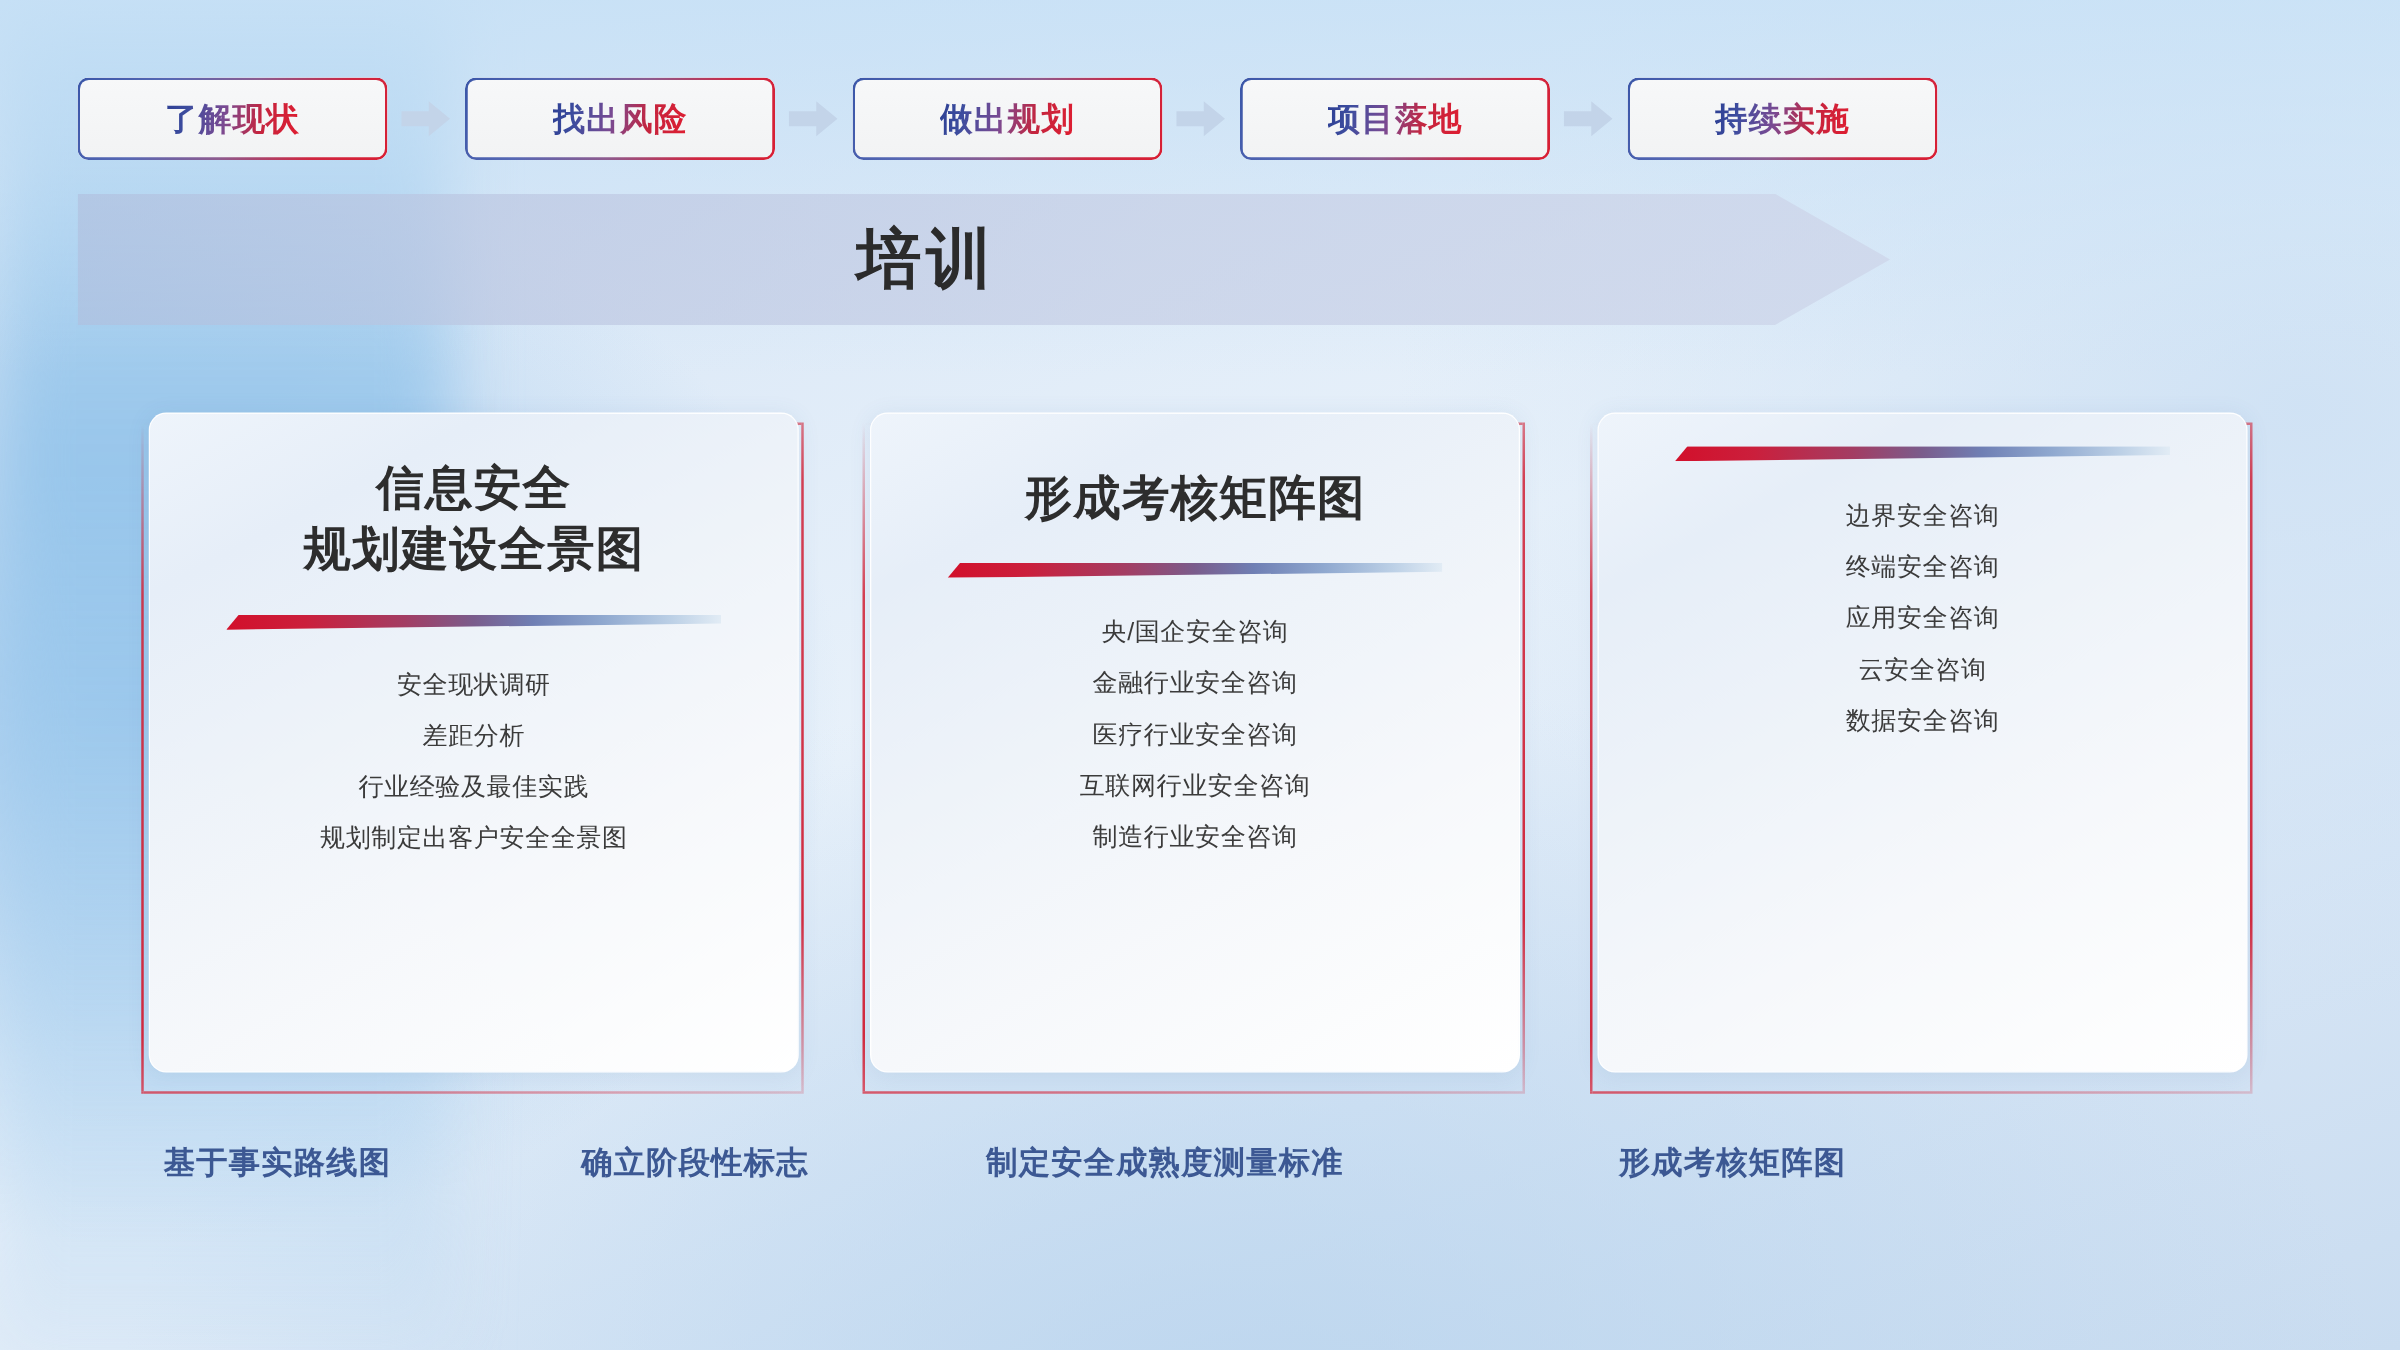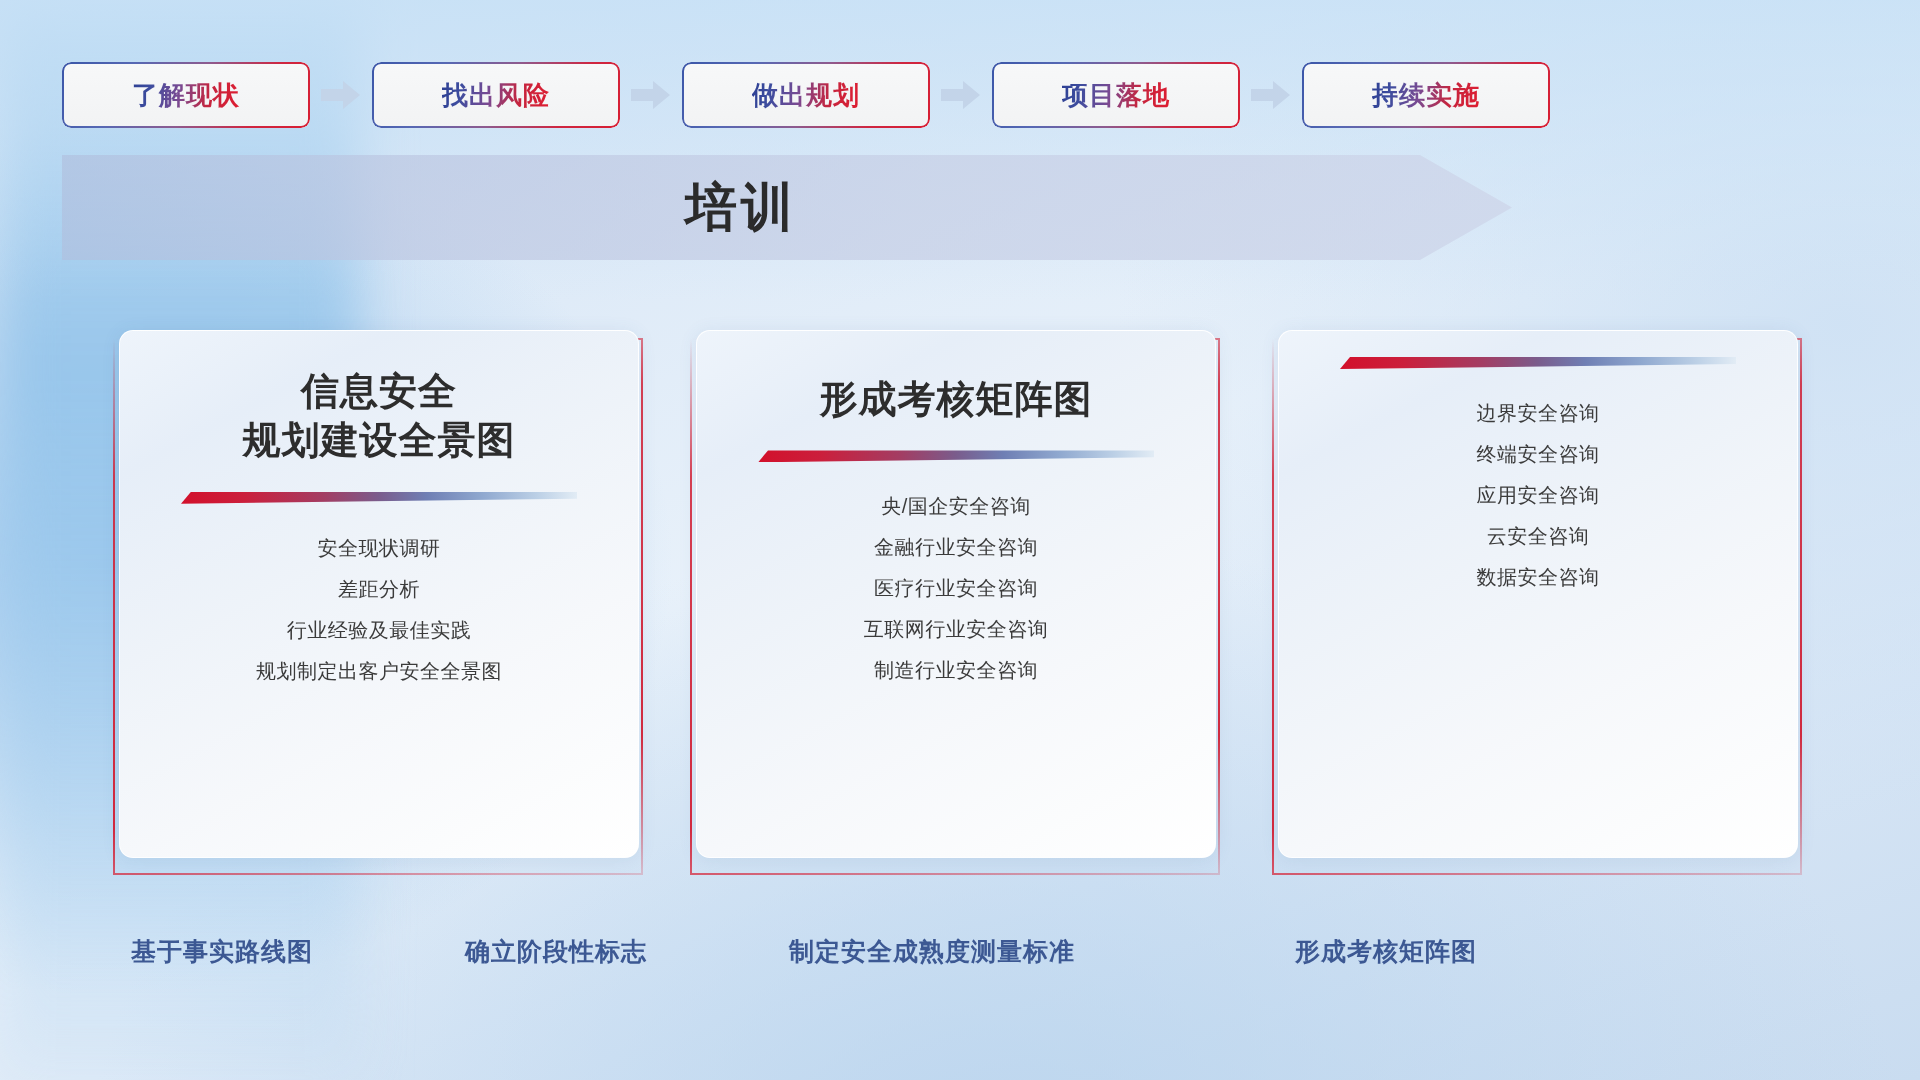--- a/index.html
+++ b/index.html
@@ -211,21 +211,21 @@
     font-size: 20px;
     color: #3b3b3b;
     line-height: 41px;
     letter-spacing: 0.5px;
     white-space: nowrap;
   }
 
   
   #footnotes {
     position: absolute;
-    left: 0; top: 935px;
+    left: 0; top: 913px;
     width: 1678px; height: 50px;
   }
   .footnote {
     position: absolute;
     top: 0;
     font-size: 25px;
     font-weight: 700;
     color: #3c5893;
     letter-spacing: 1px;
     white-space: nowrap;

